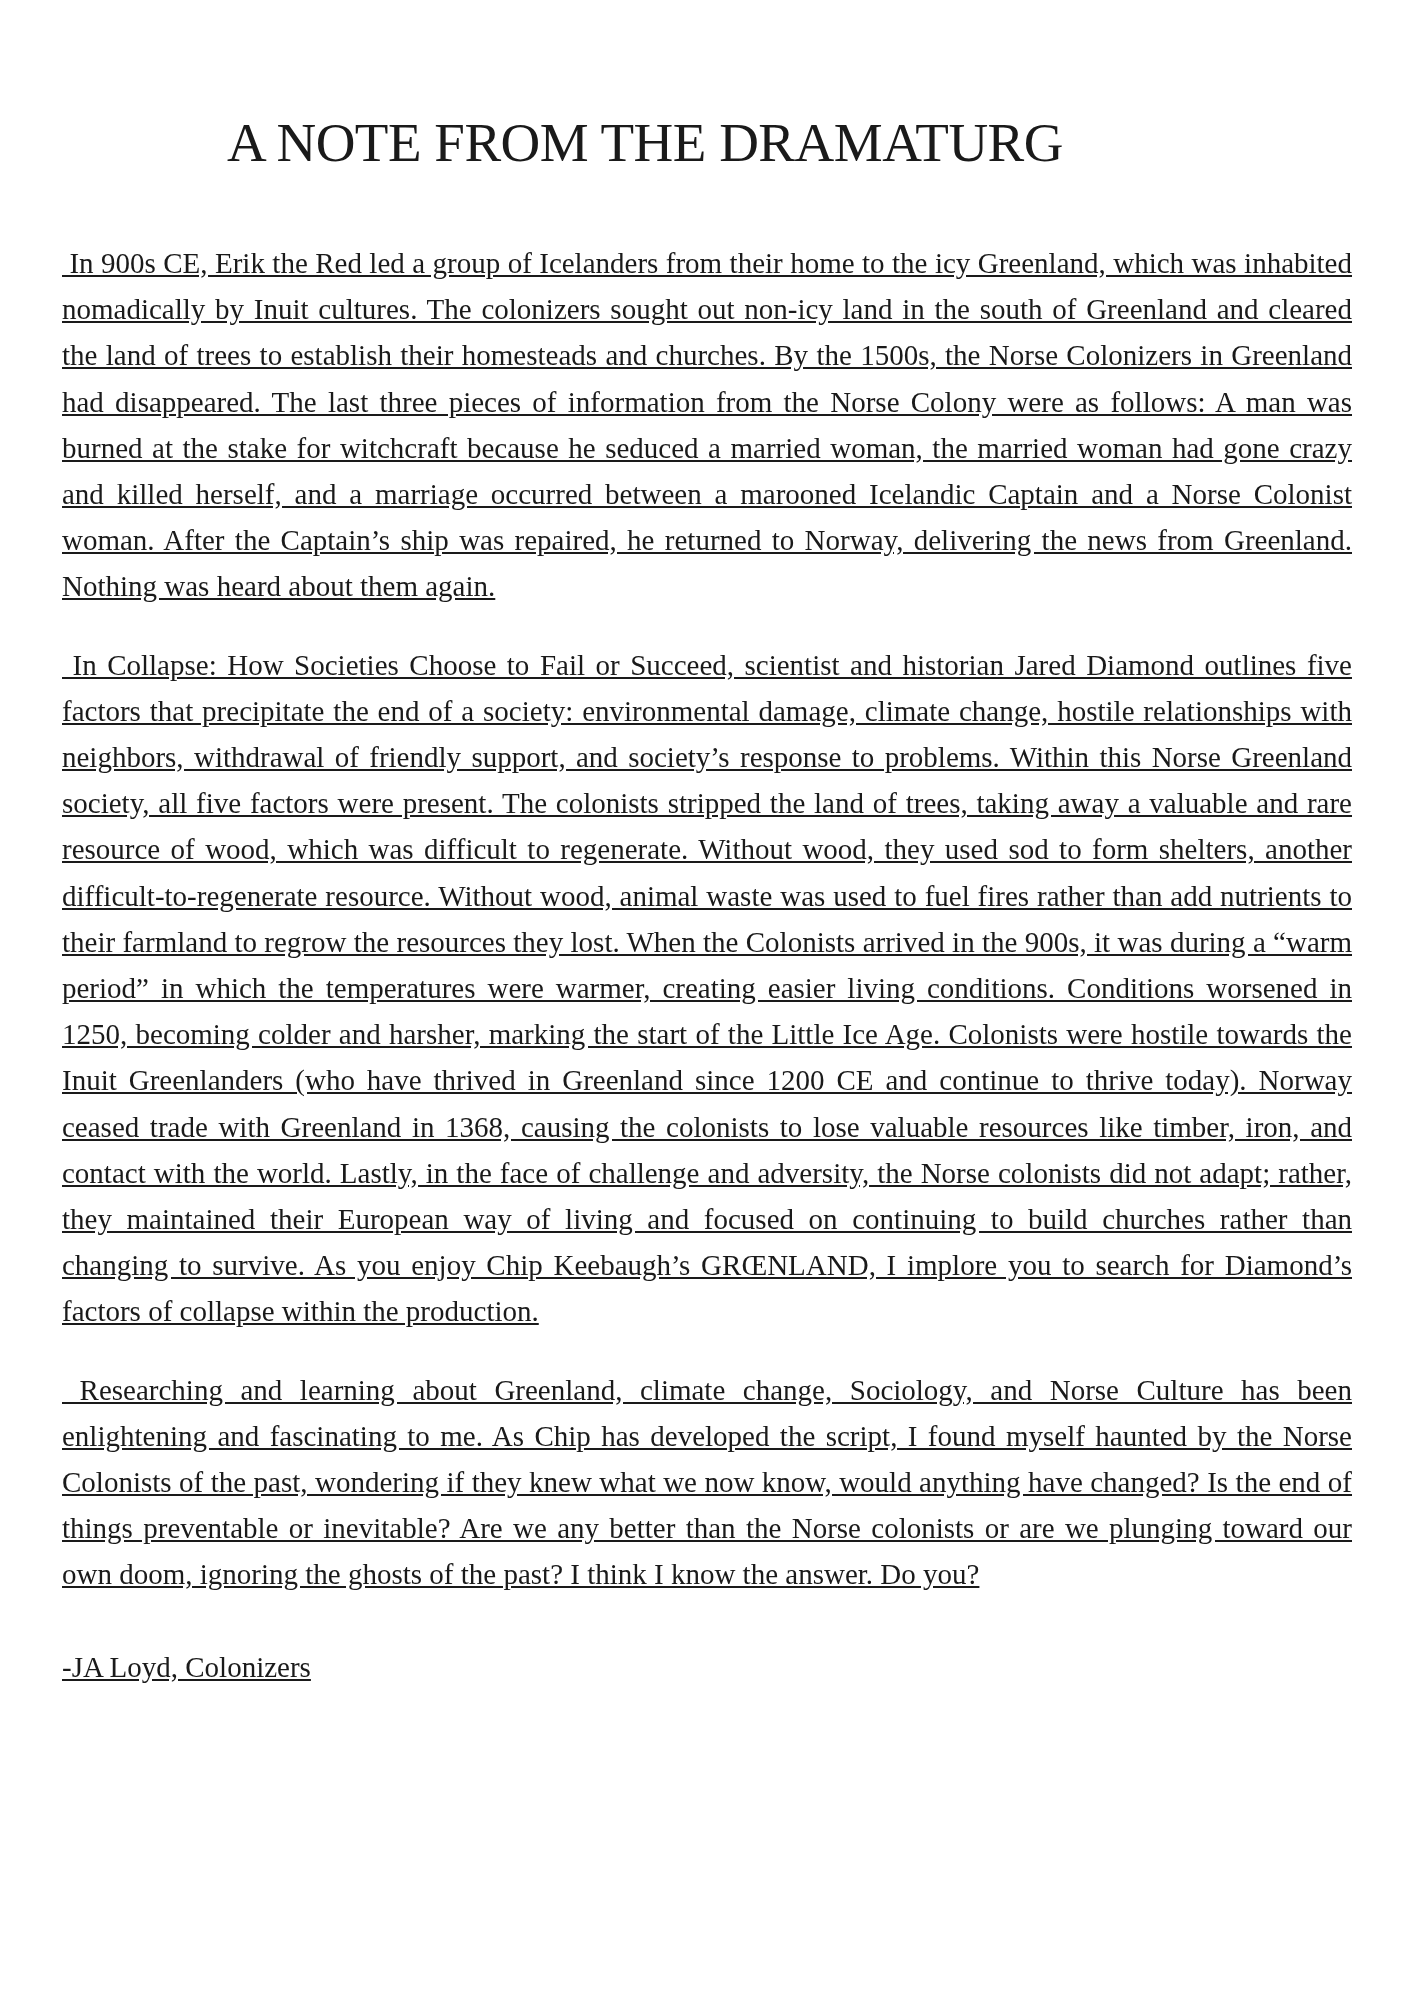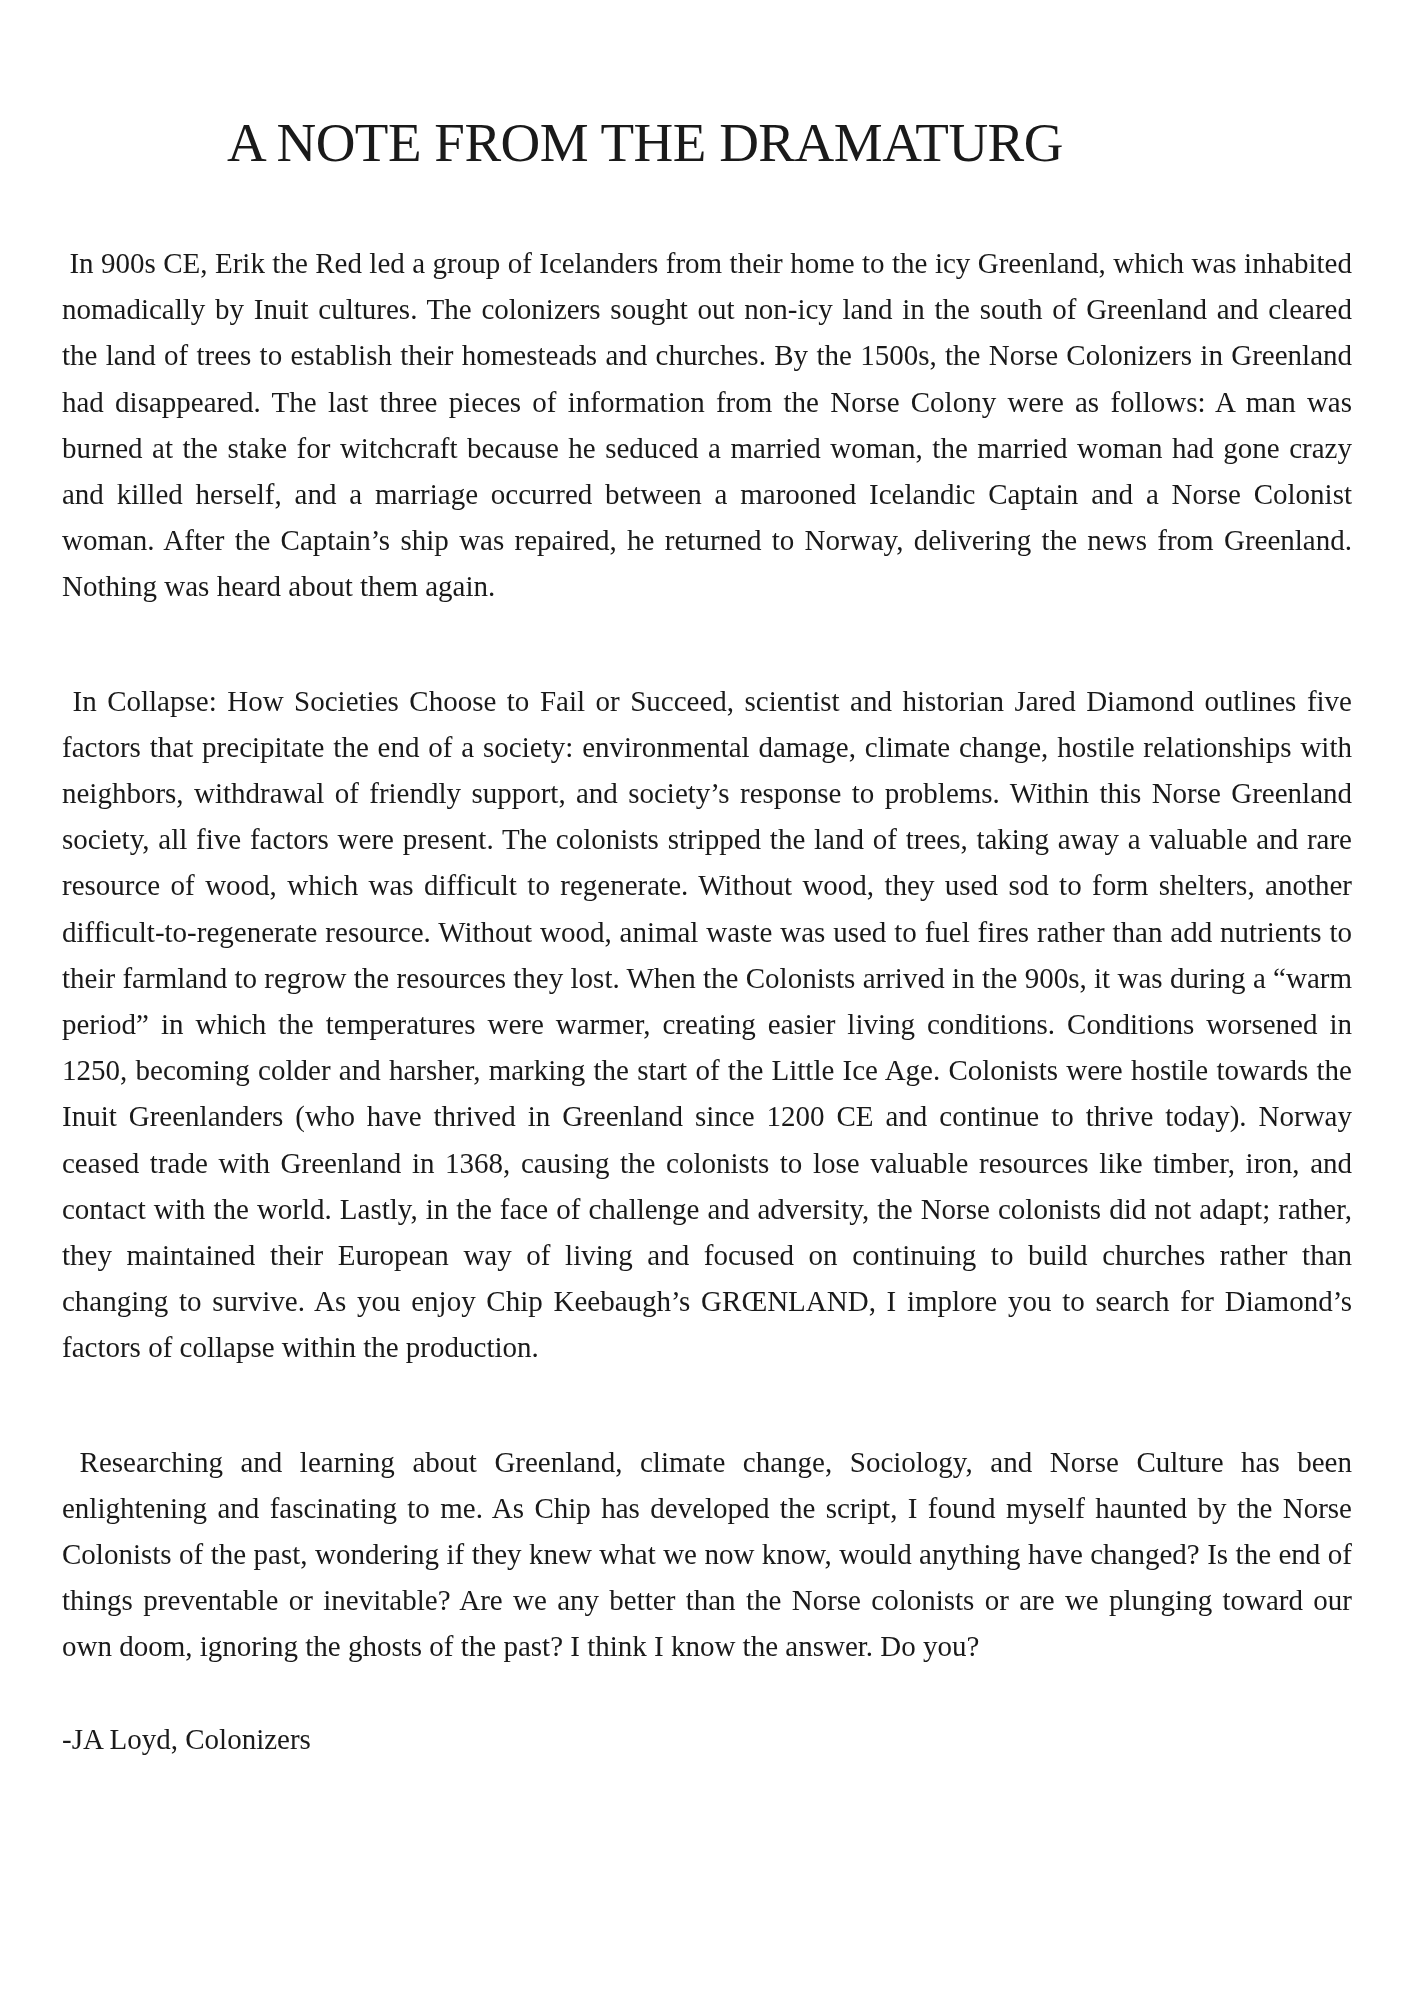--- a/index.html
+++ b/index.html
@@ -26,31 +26,32 @@
       letter-spacing: -0.5px;
       line-height: 70px;
       margin: 0;
       color: #1a1a1a;
     }
     .body-text {
       position: absolute;
       left: 62px;
       width: 1290px;
       top: 240px;
+      text-decoration: underline;
     }
     .para {
       margin: 0;
       font-size: 29px;
       line-height: 46.2px;
       text-align: justify;
       text-align-last: left;
       color: #1a1a1a;
     }
     .para + .para {
-      margin-top: 68px;
+      margin-top: 32px;
     }
     .signature {
       margin: 46px 0 0 0;
       font-size: 29px;
       line-height: 46.2px;
       color: #1a1a1a;
     }
   </style>
 </head>
 <body>

